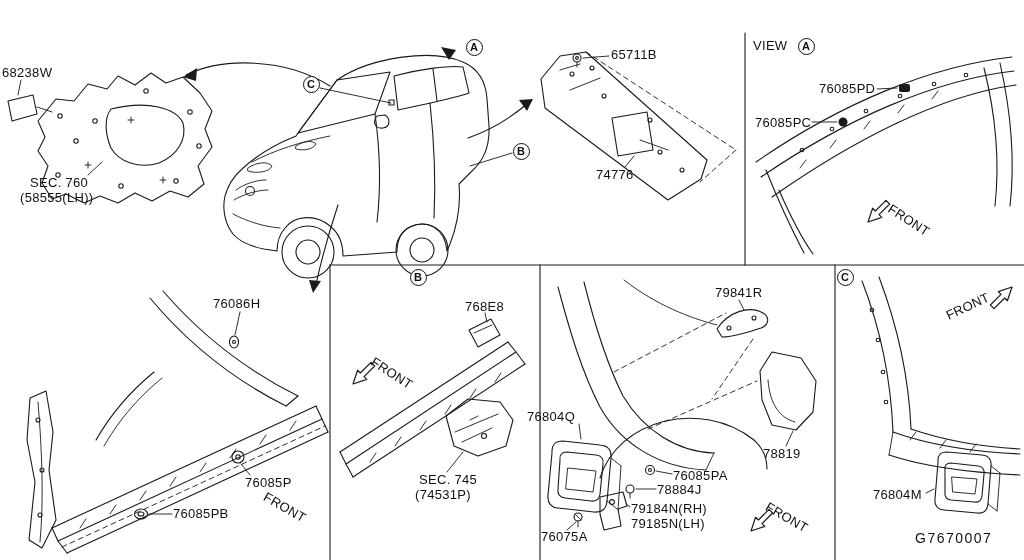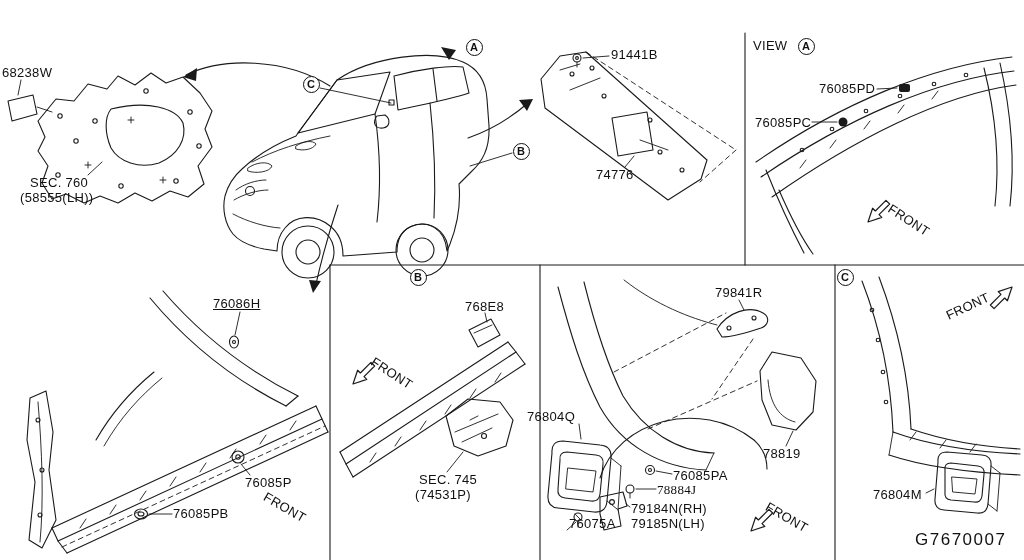--- a/index.html
+++ b/index.html
@@ -13,21 +13,21 @@
   .dash { stroke-dasharray:5 4; }
   .fillb{ fill:#1a1a1a; stroke:none; }
   .oa   { fill:#ffffff; stroke:#1a1a1a; stroke-width:1.2; }
   .lbl  { position:absolute; font-size:13px; letter-spacing:0.3px; white-space:nowrap; line-height:1; }
   .rot  { transform-origin:left top; }
   .callout {
     position:absolute; width:17px; height:17px; border:1.4px solid #111; border-radius:50%;
     font-size:11px; font-weight:bold; display:flex; align-items:center; justify-content:center;
     background:#fff; box-sizing:border-box;
   }
-  .code { position:absolute; font-size:17px; letter-spacing:1.5px; }
+  .code { position:absolute; font-size:14px; letter-spacing:1.5px; }
 </style>
 </head>
 <body>
 
 <div class="stage">
 
   <svg class="art" viewBox="0 0 1024 560">
     <defs>
       <path id="openArrow" d="M0,0 L13,-6.5 L13,-2.6 L28,-2.6 L28,2.6 L13,2.6 L13,6.5 Z"></path>
     </defs>
@@ -219,37 +219,37 @@
       <path class="thin" d="M952,477 L977,479 L975,494 L953,492 Z"></path>
       <path class="thin" d="M991,466 L1000,473 M988,504 L997,511 M1000,473 L997,511"></path>
       <path class="thin" d="M926,493 L934,489"></path>
       <use href="#openArrow" class="oa" transform="translate(1012,287) rotate(135)"></use>
     </g>
   </svg>
 
   <div class="lbl" style="left:2px; top:66px;">68238W</div>
   <div class="lbl" style="left:30px; top:176px;">SEC. 760</div>
   <div class="lbl" style="left:20px; top:191px;">(58555(LH))</div>
-  <div class="lbl" style="left:611px; top:48px;">91441B</div>
+  <div class="lbl" style="left:611px; top:48px;">65711B</div>
   <div class="lbl" style="left:596px; top:168px;">74776</div>
   <div class="lbl" style="left:753px; top:39px;">VIEW</div>
   <div class="lbl" style="left:819px; top:82px;text-align:center;">76085PD</div>
   <div class="lbl" style="left:755px; top:116px;">76085PC</div>
-  <div class="lbl" style="left:213px; top:297px;text-decoration:underline;">76086H</div>
+  <div class="lbl" style="left:213px; top:297px;">76086H</div>
   <div class="lbl" style="left:465px; top:300px;">768E8</div>
   <div class="lbl" style="left:419px; top:473px;">SEC. 745</div>
   <div class="lbl" style="left:415px; top:488px;">(74531P)</div>
   <div class="lbl" style="left:209px; top:476px;margin-left:36px;">76085P</div>
   <div class="lbl" style="left:173px; top:507px;">76085PB</div>
   <div class="lbl" style="left:715px; top:286px;">79841R</div>
   <div class="lbl" style="left:527px; top:410px;">76804Q</div>
   <div class="lbl" style="left:763px; top:447px;">78819</div>
   <div class="lbl" style="left:673px; top:469px;">76085PA</div>
-  <div class="lbl" style="left:657px; top:483px;font-family:Liberation Serif, serif;">78884J</div>
-  <div class="lbl" style="left:541px; top:517px;margin-left:28px;">76075A</div>
+  <div class="lbl" style="left:657px; top:483px;">78884J</div>
+  <div class="lbl" style="left:541px; top:530px;">76075A</div>
   <div class="lbl" style="left:631px; top:502px;">79184N(RH)</div>
   <div class="lbl" style="left:631px; top:517px;">79185N(LH)</div>
   <div class="lbl" style="left:873px; top:488px;">76804M</div>
 
   <div class="lbl rot" style="left:893px; top:202px; transform:rotate(33deg);">FRONT</div>
   <div class="lbl rot" style="left:376px; top:355px; transform:rotate(33deg);">FRONT</div>
   <div class="lbl rot" style="left:268px; top:490px; transform:rotate(30deg);">FRONT</div>
   <div class="lbl rot" style="left:770px; top:500px; transform:rotate(30deg);">FRONT</div>
   <div class="lbl rot" style="left:944px; top:310px; transform:rotate(-25deg);">FRONT</div>
 

